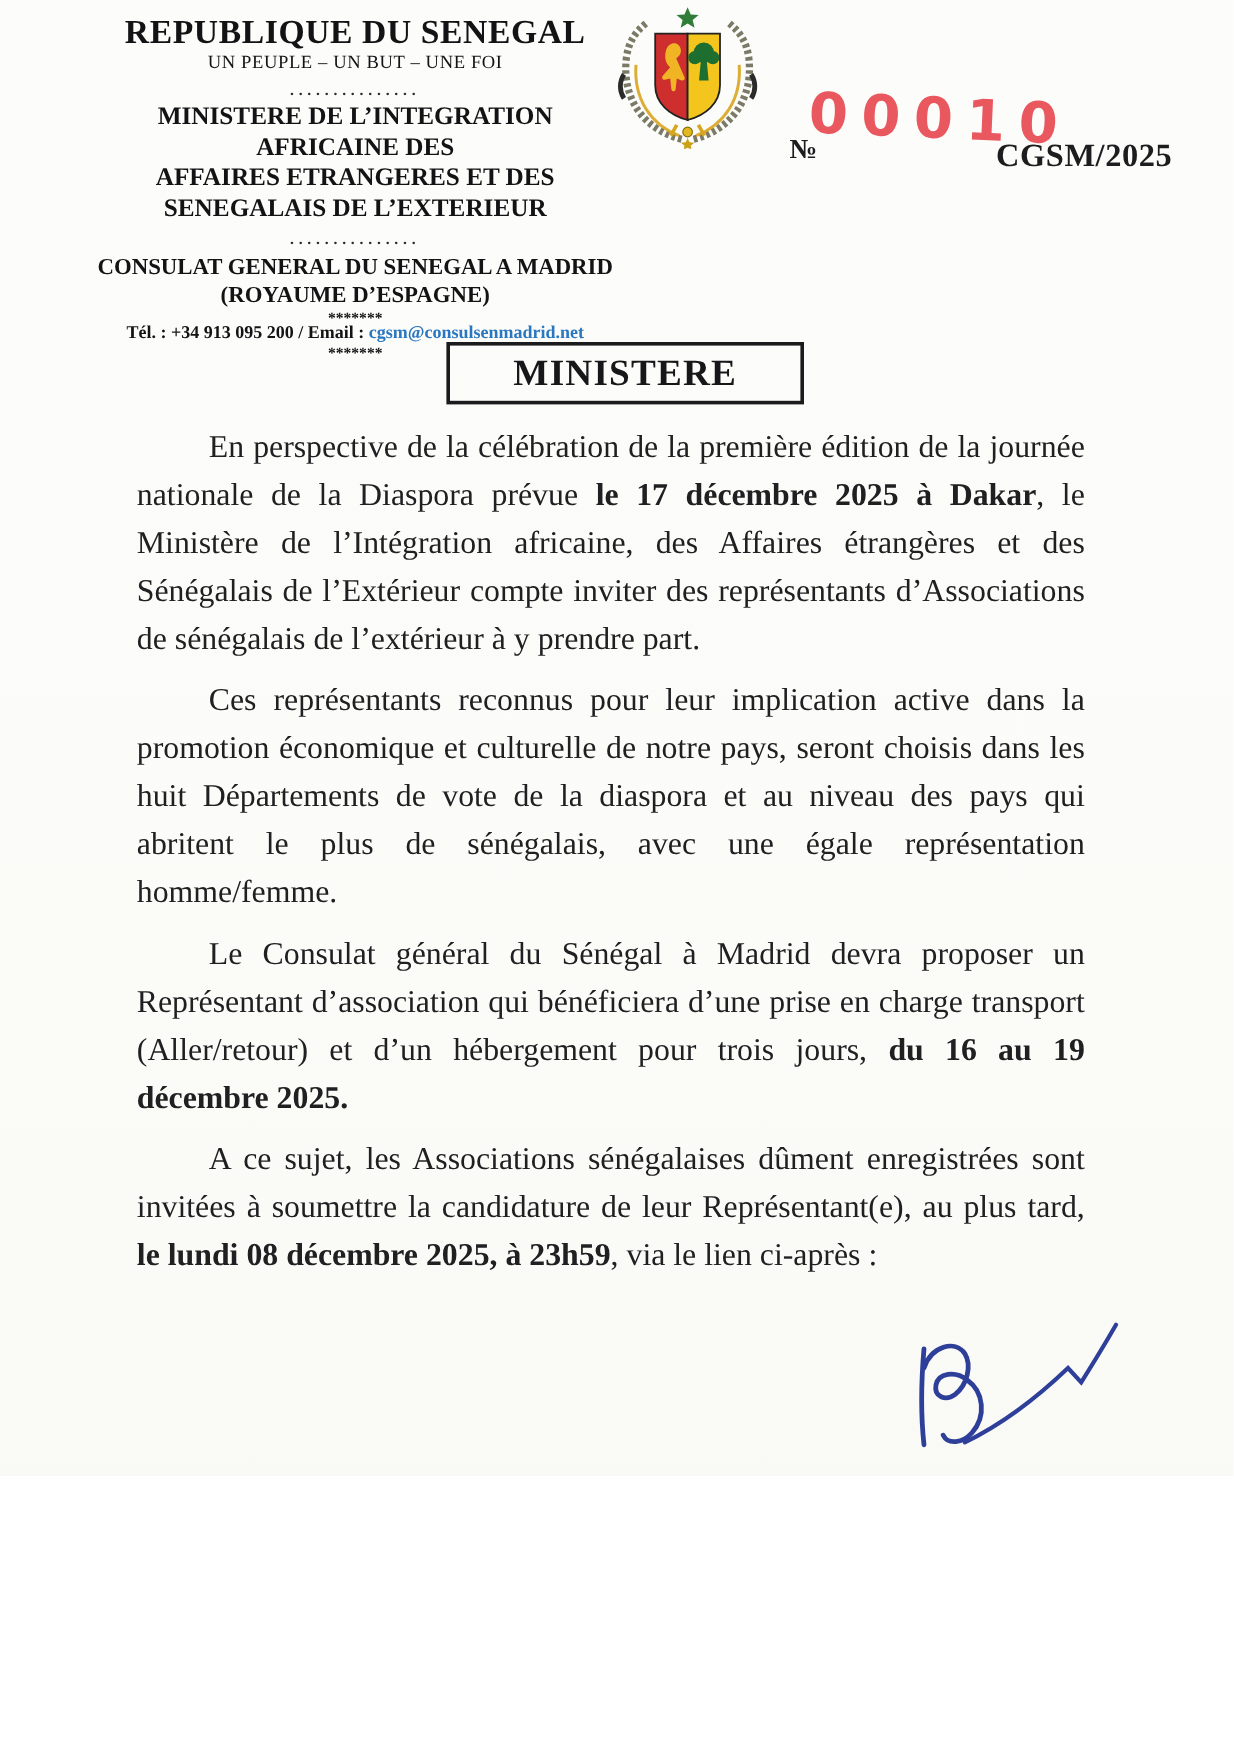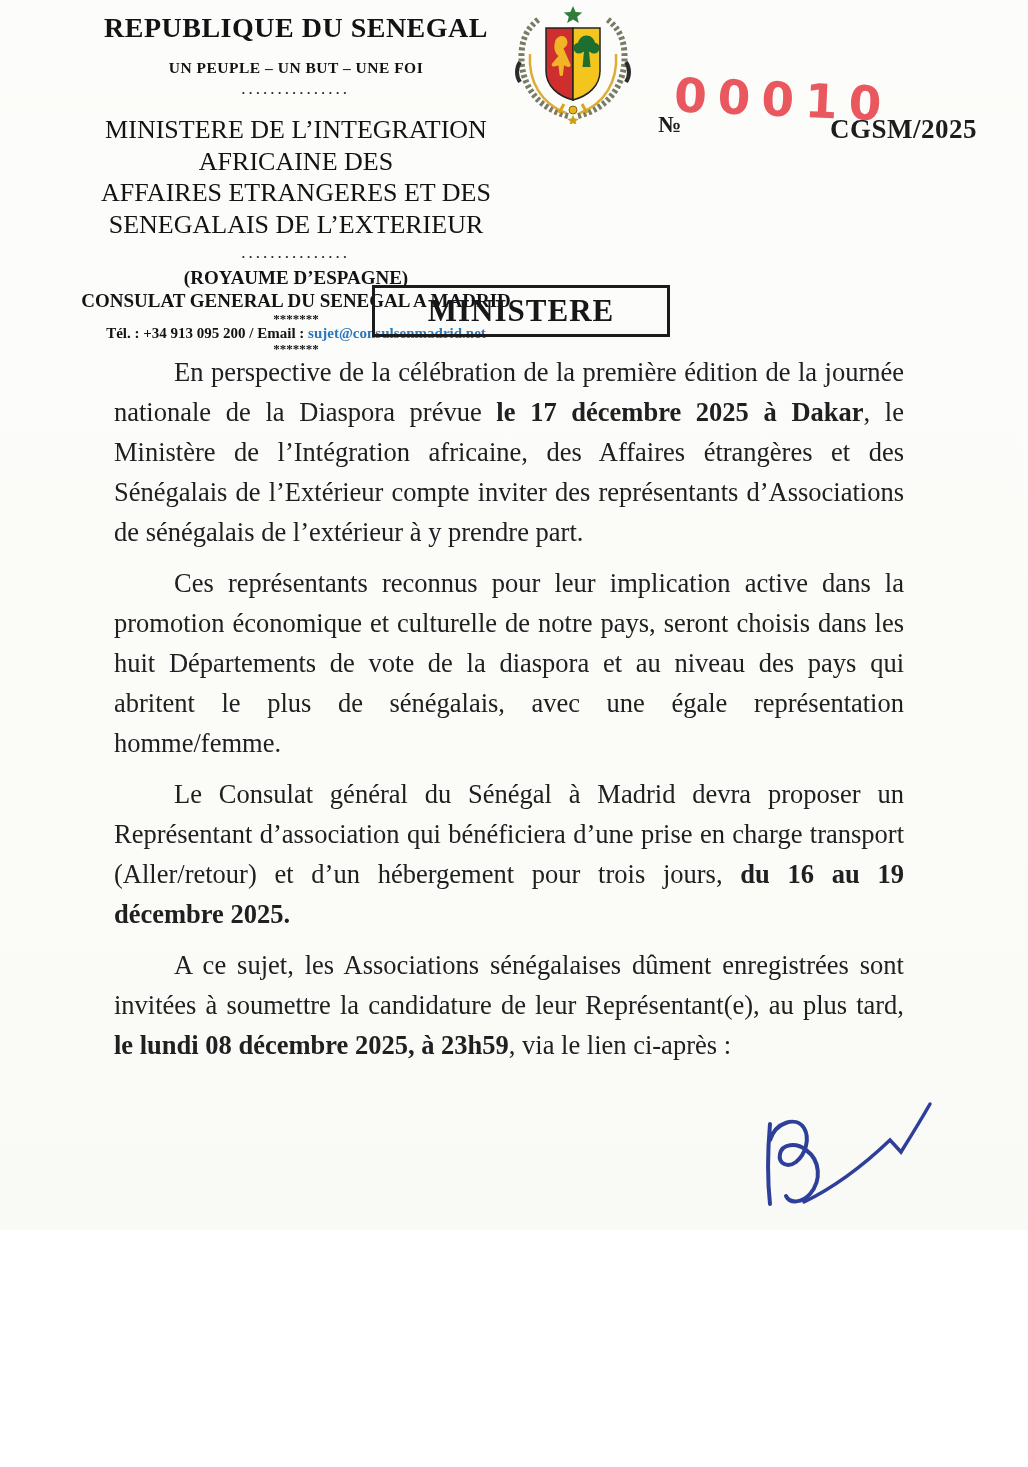--- a/index.html
+++ b/index.html
@@ -4,23 +4,23 @@
 <style>
   html,body { margin:0; padding:0; background:#ffffff; }
   .page {
     position:relative; width:1028px; height:1230px; overflow:hidden;
     background:linear-gradient(180deg,#fcfcfa 0%,#fbfbf8 70%,#f9f9f6 100%);
     font-family:"Liberation Serif","DejaVu Serif",serif; color:#1d1d1f;
   }
   
   .hdr-left { position:absolute; left:72px; top:12px; width:448px; text-align:center; color:#131315; }
   .republic { font-size:28px; font-weight:bold; letter-spacing:0.5px; }
-  .motto { font-size:15.5px; font-weight:bold; margin-top:15px; letter-spacing:0.5px;text-align:center; }
+  .motto { font-size:15.5px; font-weight:normal; margin-top:0; letter-spacing:0.5px;text-align:center; }
   .dots { font-size:13px; font-weight:bold; letter-spacing:4px; line-height:1; margin-top:6px; color:#2a2a2c; }
-  .ministry { font-size:26px; font-weight:normal; line-height:1.22; margin-top:18px; }
+  .ministry { font-size:21px; font-weight:bold; line-height:1.22; margin-top:3px; }
   .consulate { font-size:19px; font-weight:bold; line-height:1.22; margin-top:6px; }
   .stars { font-size:13px; font-weight:bold; line-height:0.9; margin-top:1px; }
   .address { font-size:18px; font-weight:bold; margin-top:1px; }
   .phone { font-size:15px; font-weight:bold; margin-top:0; }
   .email { color:#2977c0; }
   
   .emblem { position:absolute; left:506px; top:4px; width:134px; height:120px; }
   
   .ref { position:absolute; left:652px; top:76px; width:310px; height:70px; }
   .ref-prefix { position:absolute; left:6px; top:36px; font-size:23px; font-weight:bold; }
@@ -58,25 +58,25 @@
     <div class="republic">REPUBLIQUE DU SENEGAL</div>
     <div class="motto">UN PEUPLE – UN BUT – UNE FOI</div>
     <div class="dots">...............</div>
     <div class="ministry">
       <div>MINISTERE DE L’INTEGRATION AFRICAINE DES</div>
       <div>AFFAIRES ETRANGERES ET DES</div>
       <div>SENEGALAIS DE L’EXTERIEUR</div>
     </div>
     <div class="dots">...............</div>
     <div class="consulate">
+      <div>CONSULAT GENERAL DU SENEGAL A MADRID</div>
       <div>(ROYAUME D’ESPAGNE)</div>
-      <div>CONSULAT GENERAL DU SENEGAL A MADRID</div>
     </div>
     <div class="stars">*******</div>
-    <div class="phone"><span>Tél. : +34 913 095 200 / Email : </span><span class="email">sujet@consulsenmadrid.net</span></div>
+    <div class="phone"><span>Tél. : +34 913 095 200 / Email : </span><span class="email">cgsm@consulsenmadrid.net</span></div>
     <div class="stars">*******</div>
   </div>
 
   <svg class="emblem" viewBox="0 0 134 120" aria-hidden="true">
 
     <path d="M62,112 C30,104 12,78 16,44 C18,30 24,22 33,15" fill="none" stroke="#6b6b56" stroke-width="6" stroke-dasharray="3,2.5" opacity="0.9"></path>
     <path d="M72,112 C104,104 122,78 118,44 C116,30 110,22 101,15" fill="none" stroke="#6b6b56" stroke-width="6" stroke-dasharray="3,2.5" opacity="0.9"></path>
     <path d="M60,109 C36,100 22,78 24,50" fill="none" stroke="#d8a51f" stroke-width="2.5" opacity="0.9"></path>
     <path d="M74,109 C98,100 112,78 110,50" fill="none" stroke="#d8a51f" stroke-width="2.5" opacity="0.9"></path>
     <path d="M14,58 C10,64 10,72 14,78" fill="none" stroke="#2b2b2b" stroke-width="4"></path>

